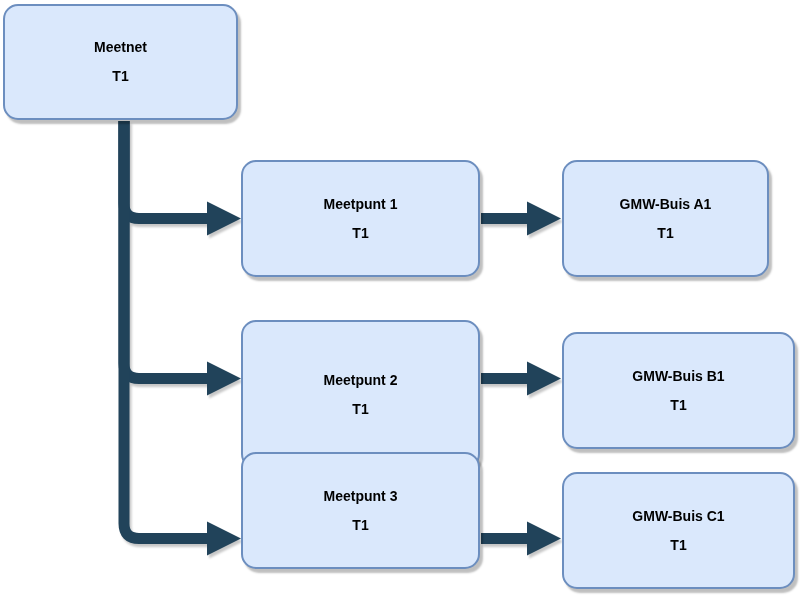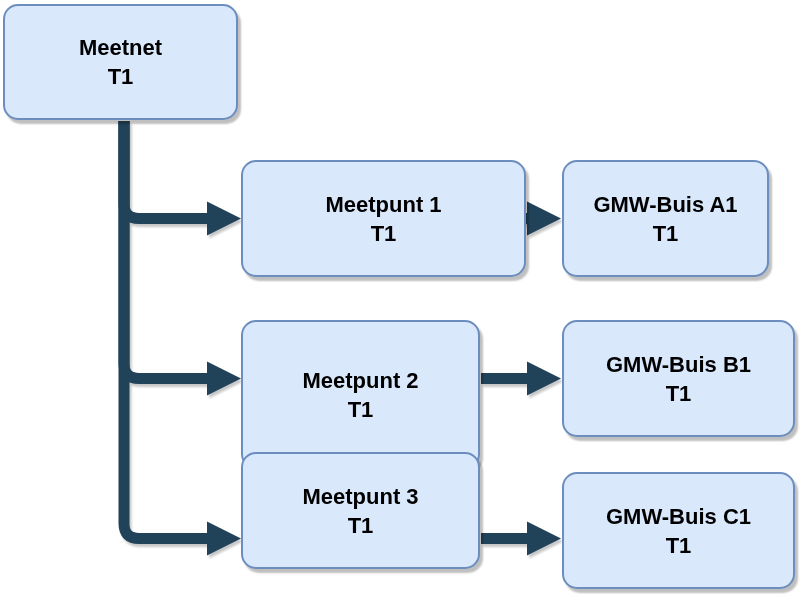--- a/index.html
+++ b/index.html
@@ -44,29 +44,29 @@
     border:2px solid var(--node-border);
     border-radius:15px;
     box-shadow:3px 4px 2px rgba(0,0,0,0.25);
     display:flex;
     flex-direction:column;
     align-items:center;
     justify-content:center;
     text-align:center;
     color:var(--text);
     font-weight:bold;
-    font-size:22px;
+    font-size:14px;
     line-height:29px;
   }
   .node-root   {left:3px;  top:4px;   width:235px; height:116px;}
-  .node-mp-0   {left:241px;top:160px; width:285px; height:117px;}
+  .node-mp-0   {left:241px;top:160px; width:239px; height:117px;}
   .node-mp-1   {left:241px;top:320px; width:239px; height:149px;}
   .node-mp-2   {left:241px;top:452px; width:239px; height:117px;}
   .node-gmw-0  {left:562px;top:160px; width:207px; height:117px;}
-  .node-gmw-1  {left:562px;top:320px; width:233px; height:117px;}
+  .node-gmw-1  {left:562px;top:332px; width:233px; height:117px;}
   .node-gmw-2  {left:562px;top:472px; width:233px; height:117px;}
 </style>
 </head>
 <body>
 
 <div class="canvas">
 
   <svg class="connectors" viewBox="0 0 806 608" xmlns="http://www.w3.org/2000/svg">
 
     <path d="M124 121 L124 203.5 Q124 218.5 139 218.5 L208 218.5"></path>

